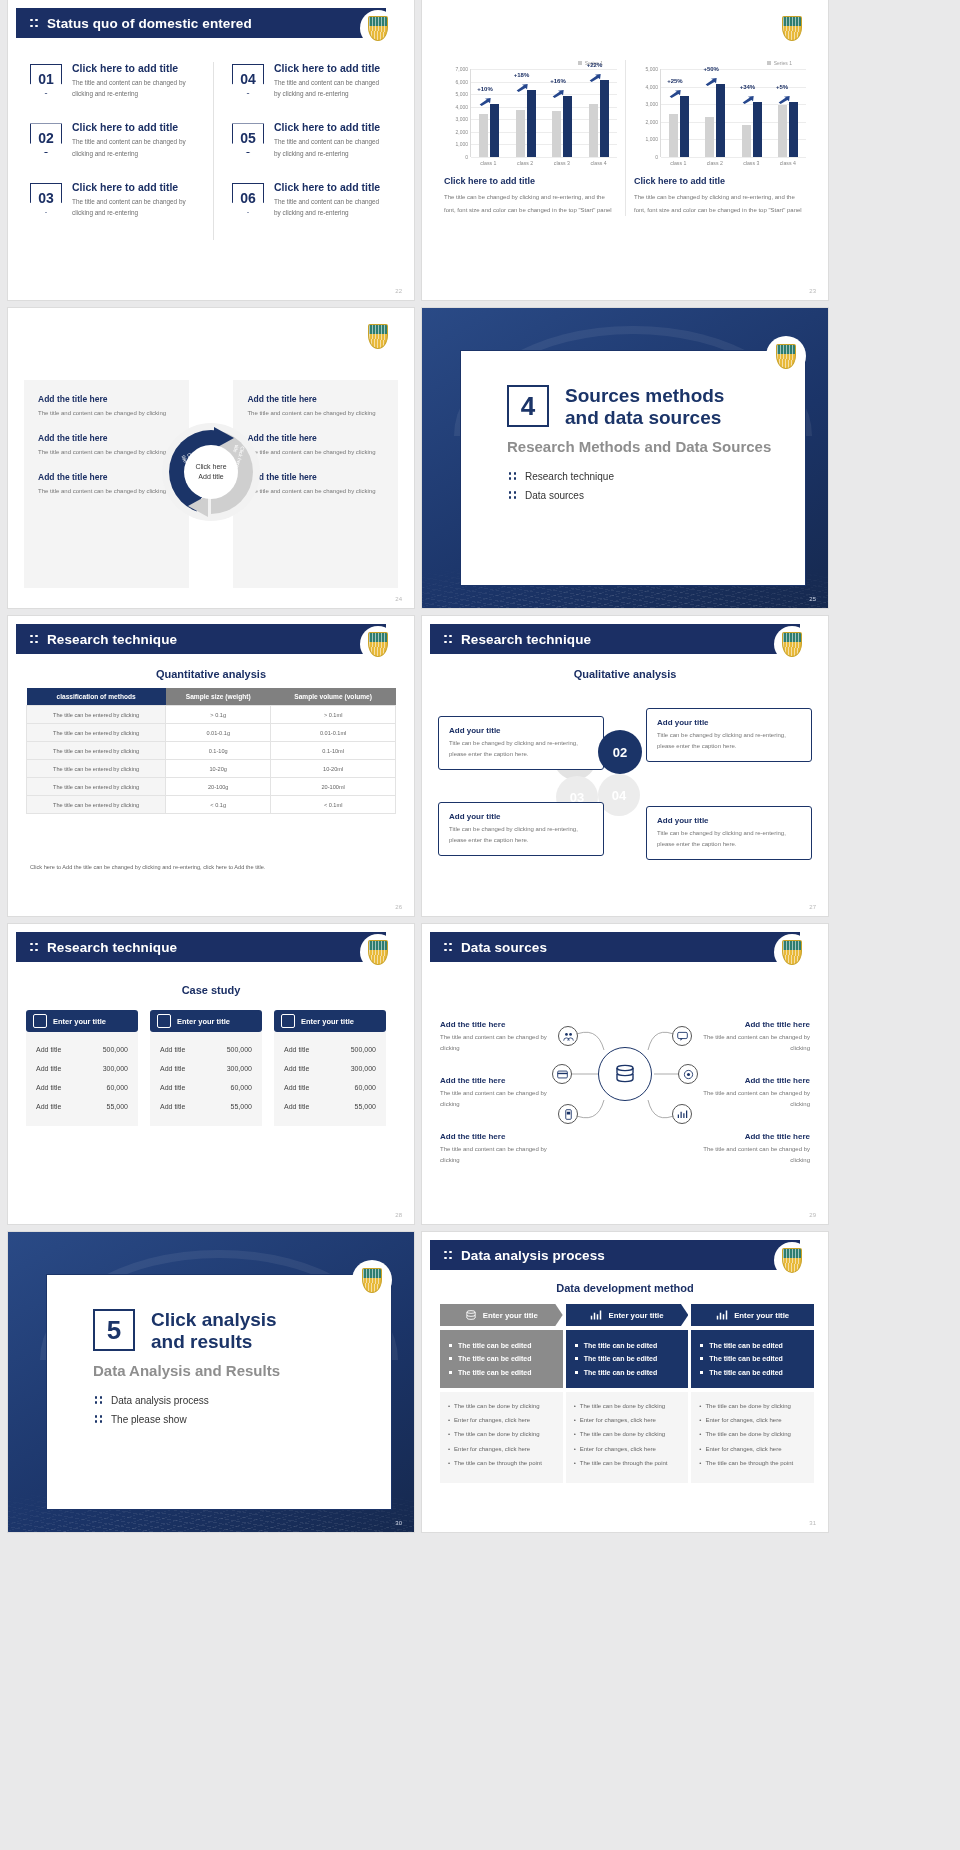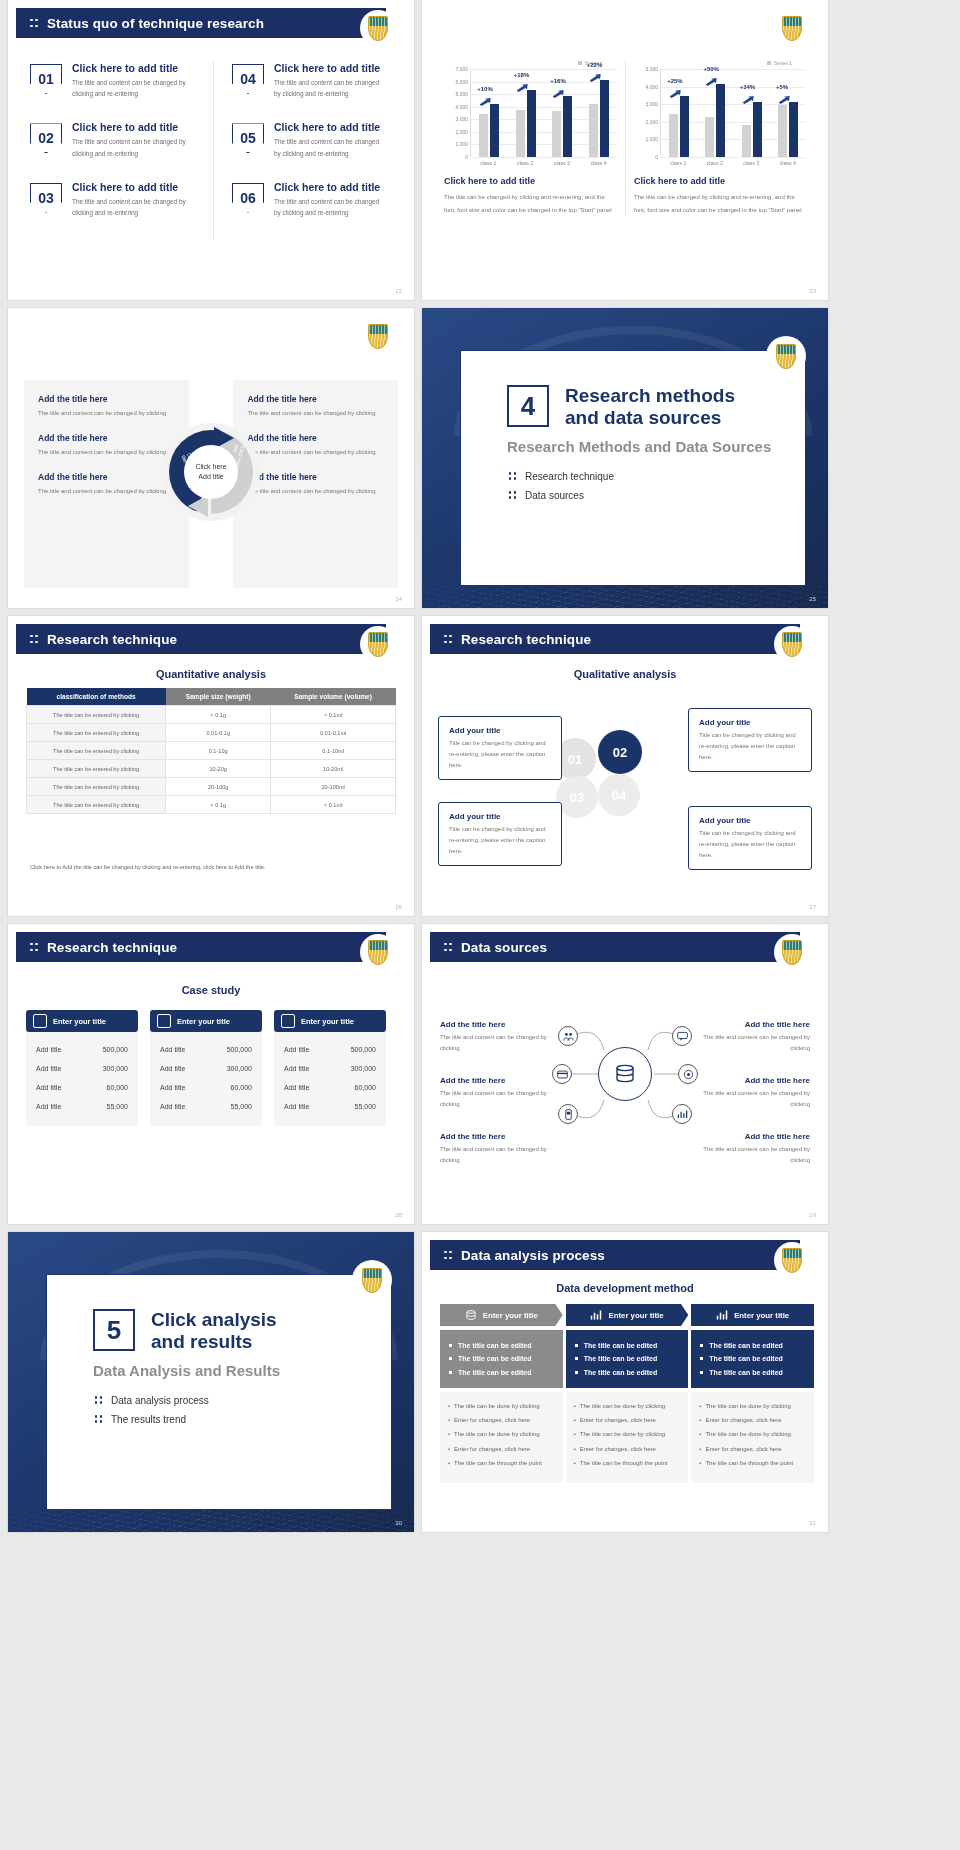--- a/index.html
+++ b/index.html
@@ -106,21 +106,21 @@
            font-weight:bold; color:#1b2f64; }
   .qtbl { position:absolute; top:72px; left:18px; right:18px; border-collapse:collapse; width:370px; }
   .qtbl th { font-size:6.6px; color:#fff; padding:5px 2px; font-weight:bold; }
   .qtbl th.c1 { background:#1b3468; }
   .qtbl th.c2, .qtbl th.c3 { background:#808080; }
   .qtbl td { font-size:5.6px; color:#666; text-align:center; padding:5.5px 2px;
              border:.5px solid #e3e3e3; }
   .qtbl td.c1 { background:#f5f5f5; text-align:center; }
   .qnote { position:absolute; left:22px; right:22px; top:248px; font-size:5.6px; color:#666; }
   
-  .qcard { position:absolute; width:124px; border:1px solid #1b3468; border-radius:3px;
+  .qcard { position:absolute; width:166px; border:1px solid #1b3468; border-radius:3px;
            padding:9px 10px; background:#fff; }
   .qcard h4 { font-size:8px; color:#1b2f64; font-weight:bold; margin-bottom:3px; }
   .qcard p { font-size:6px; color:#777; line-height:1.8; }
   .qcirc { position:absolute; border-radius:50%; display:flex; align-items:center; justify-content:center;
            font-size:13px; font-weight:bold; }
   
   .csc { position:absolute; width:112px; }
   .cshd { height:22px; background:#1b3468; border-radius:3px; display:flex; align-items:center;
           padding-left:7px; color:#fff; font-size:7.5px; font-weight:bold; }
   .cshd .ic { width:14px; height:14px; border:1px solid #fff; border-radius:2px; margin-right:6px; flex:none;
@@ -160,21 +160,21 @@
 <div class="grid">
 
   <div class="slide">
     <div class="tbar">
       <span class="dots">
           <i></i>
           <i></i>
           <i></i>
           <i></i>
         </span>
-      <h2>Status quo of technique research</h2>
+      <h2>Status quo of domestic entered</h2>
     </div>
     <div class="crest">
         <div class="sh"></div>
       </div>
     <div class="s1wrap">
       <div class="s1col">
         <div class="s1item">
           <div class="badge">01</div>
           <div>
               <h3>Click here to add title</h3>
@@ -407,21 +407,21 @@
     <div class="pg">24</div>
   </div>
 
   <div class="slide">
     <div class="sec"></div>
     <div class="crest" style="right:22px;top:28px;width:40px;height:40px;z-index:9">
         <div class="sh"></div>
       </div>
     <div class="seccard">
       <div class="secnum">4</div>
-      <div class="sech1">Research methods</div>
+      <div class="sech1">Sources methods</div>
       <div class="sech1">and data sources</div>
       <div class="sech2">Research Methods and Data Sources</div>
       <div class="secli">
         <div>
           <span class="ddot">
               <i></i>
               <i></i>
               <i></i>
               <i></i>
             </span>
@@ -747,21 +747,21 @@
             </span>
           <span>Data analysis process</span>
         </div>
         <div>
           <span class="ddot">
               <i></i>
               <i></i>
               <i></i>
               <i></i>
             </span>
-          <span>The results trend</span>
+          <span>The please show</span>
         </div>
       </div>
     </div>
     <div class="pg" style="color:#cfd6e6">30</div>
   </div>
 
   <div class="slide">
     <div class="tbar">
       <span class="dots">
           <i></i>

